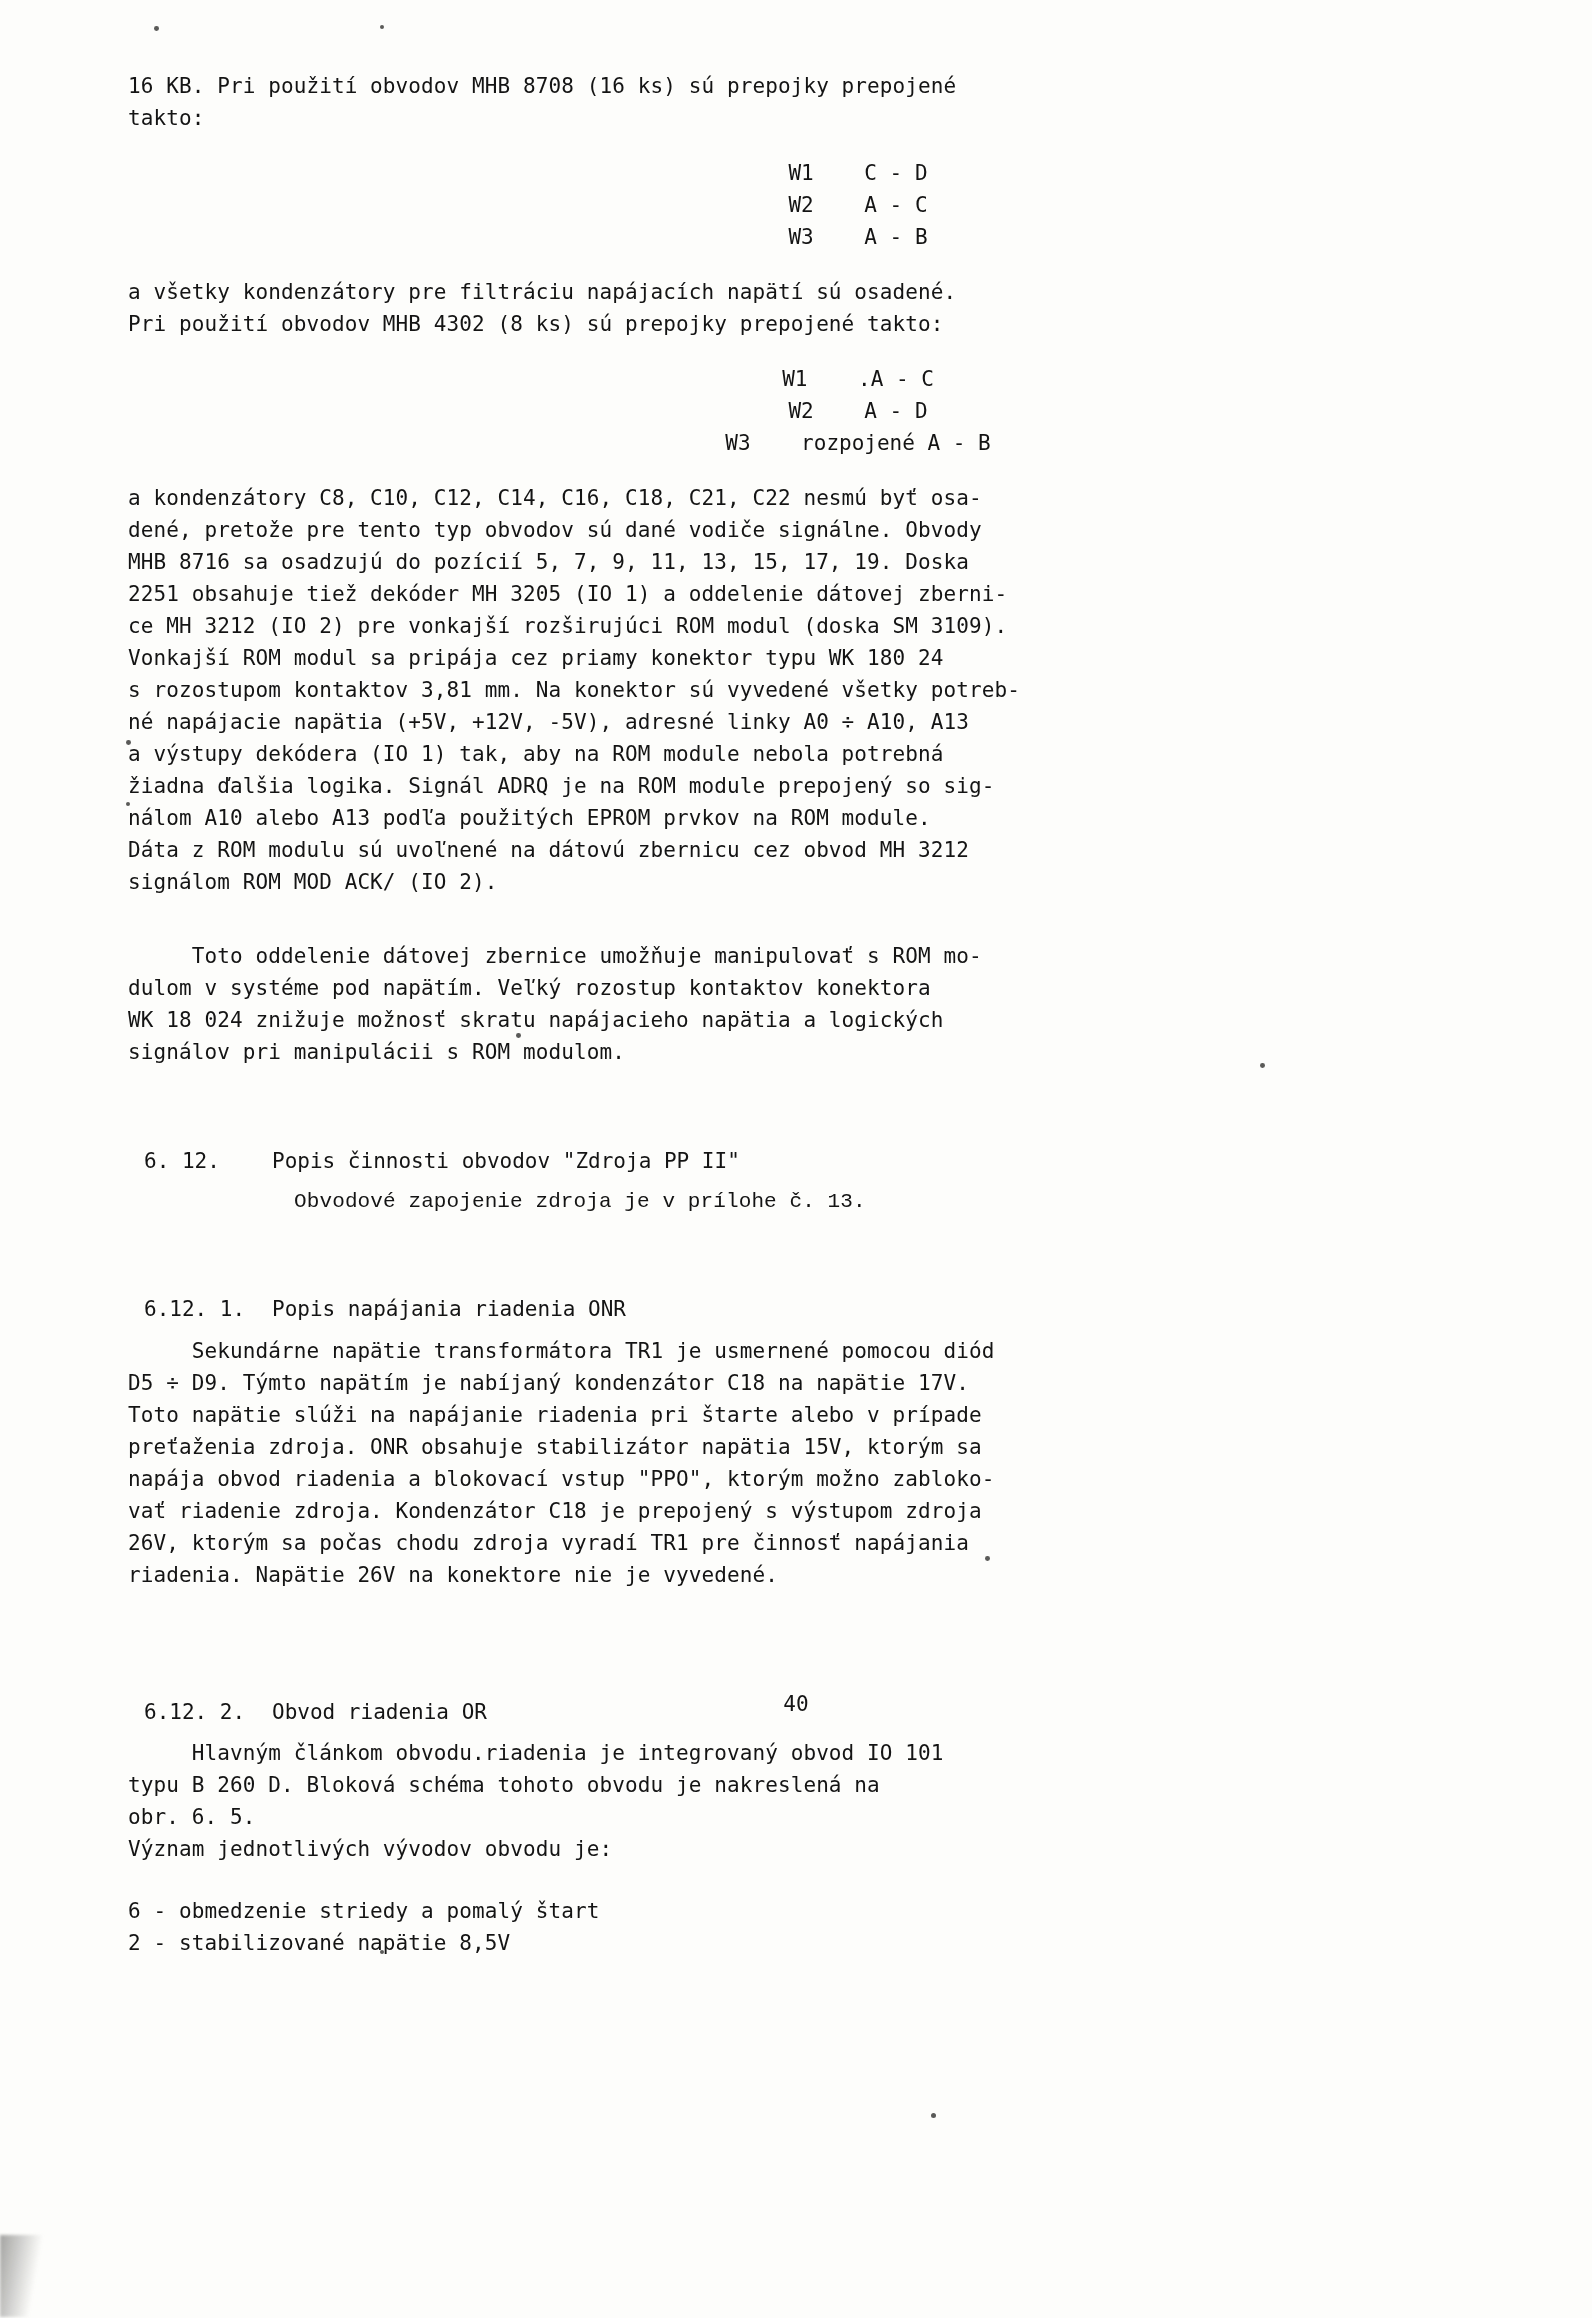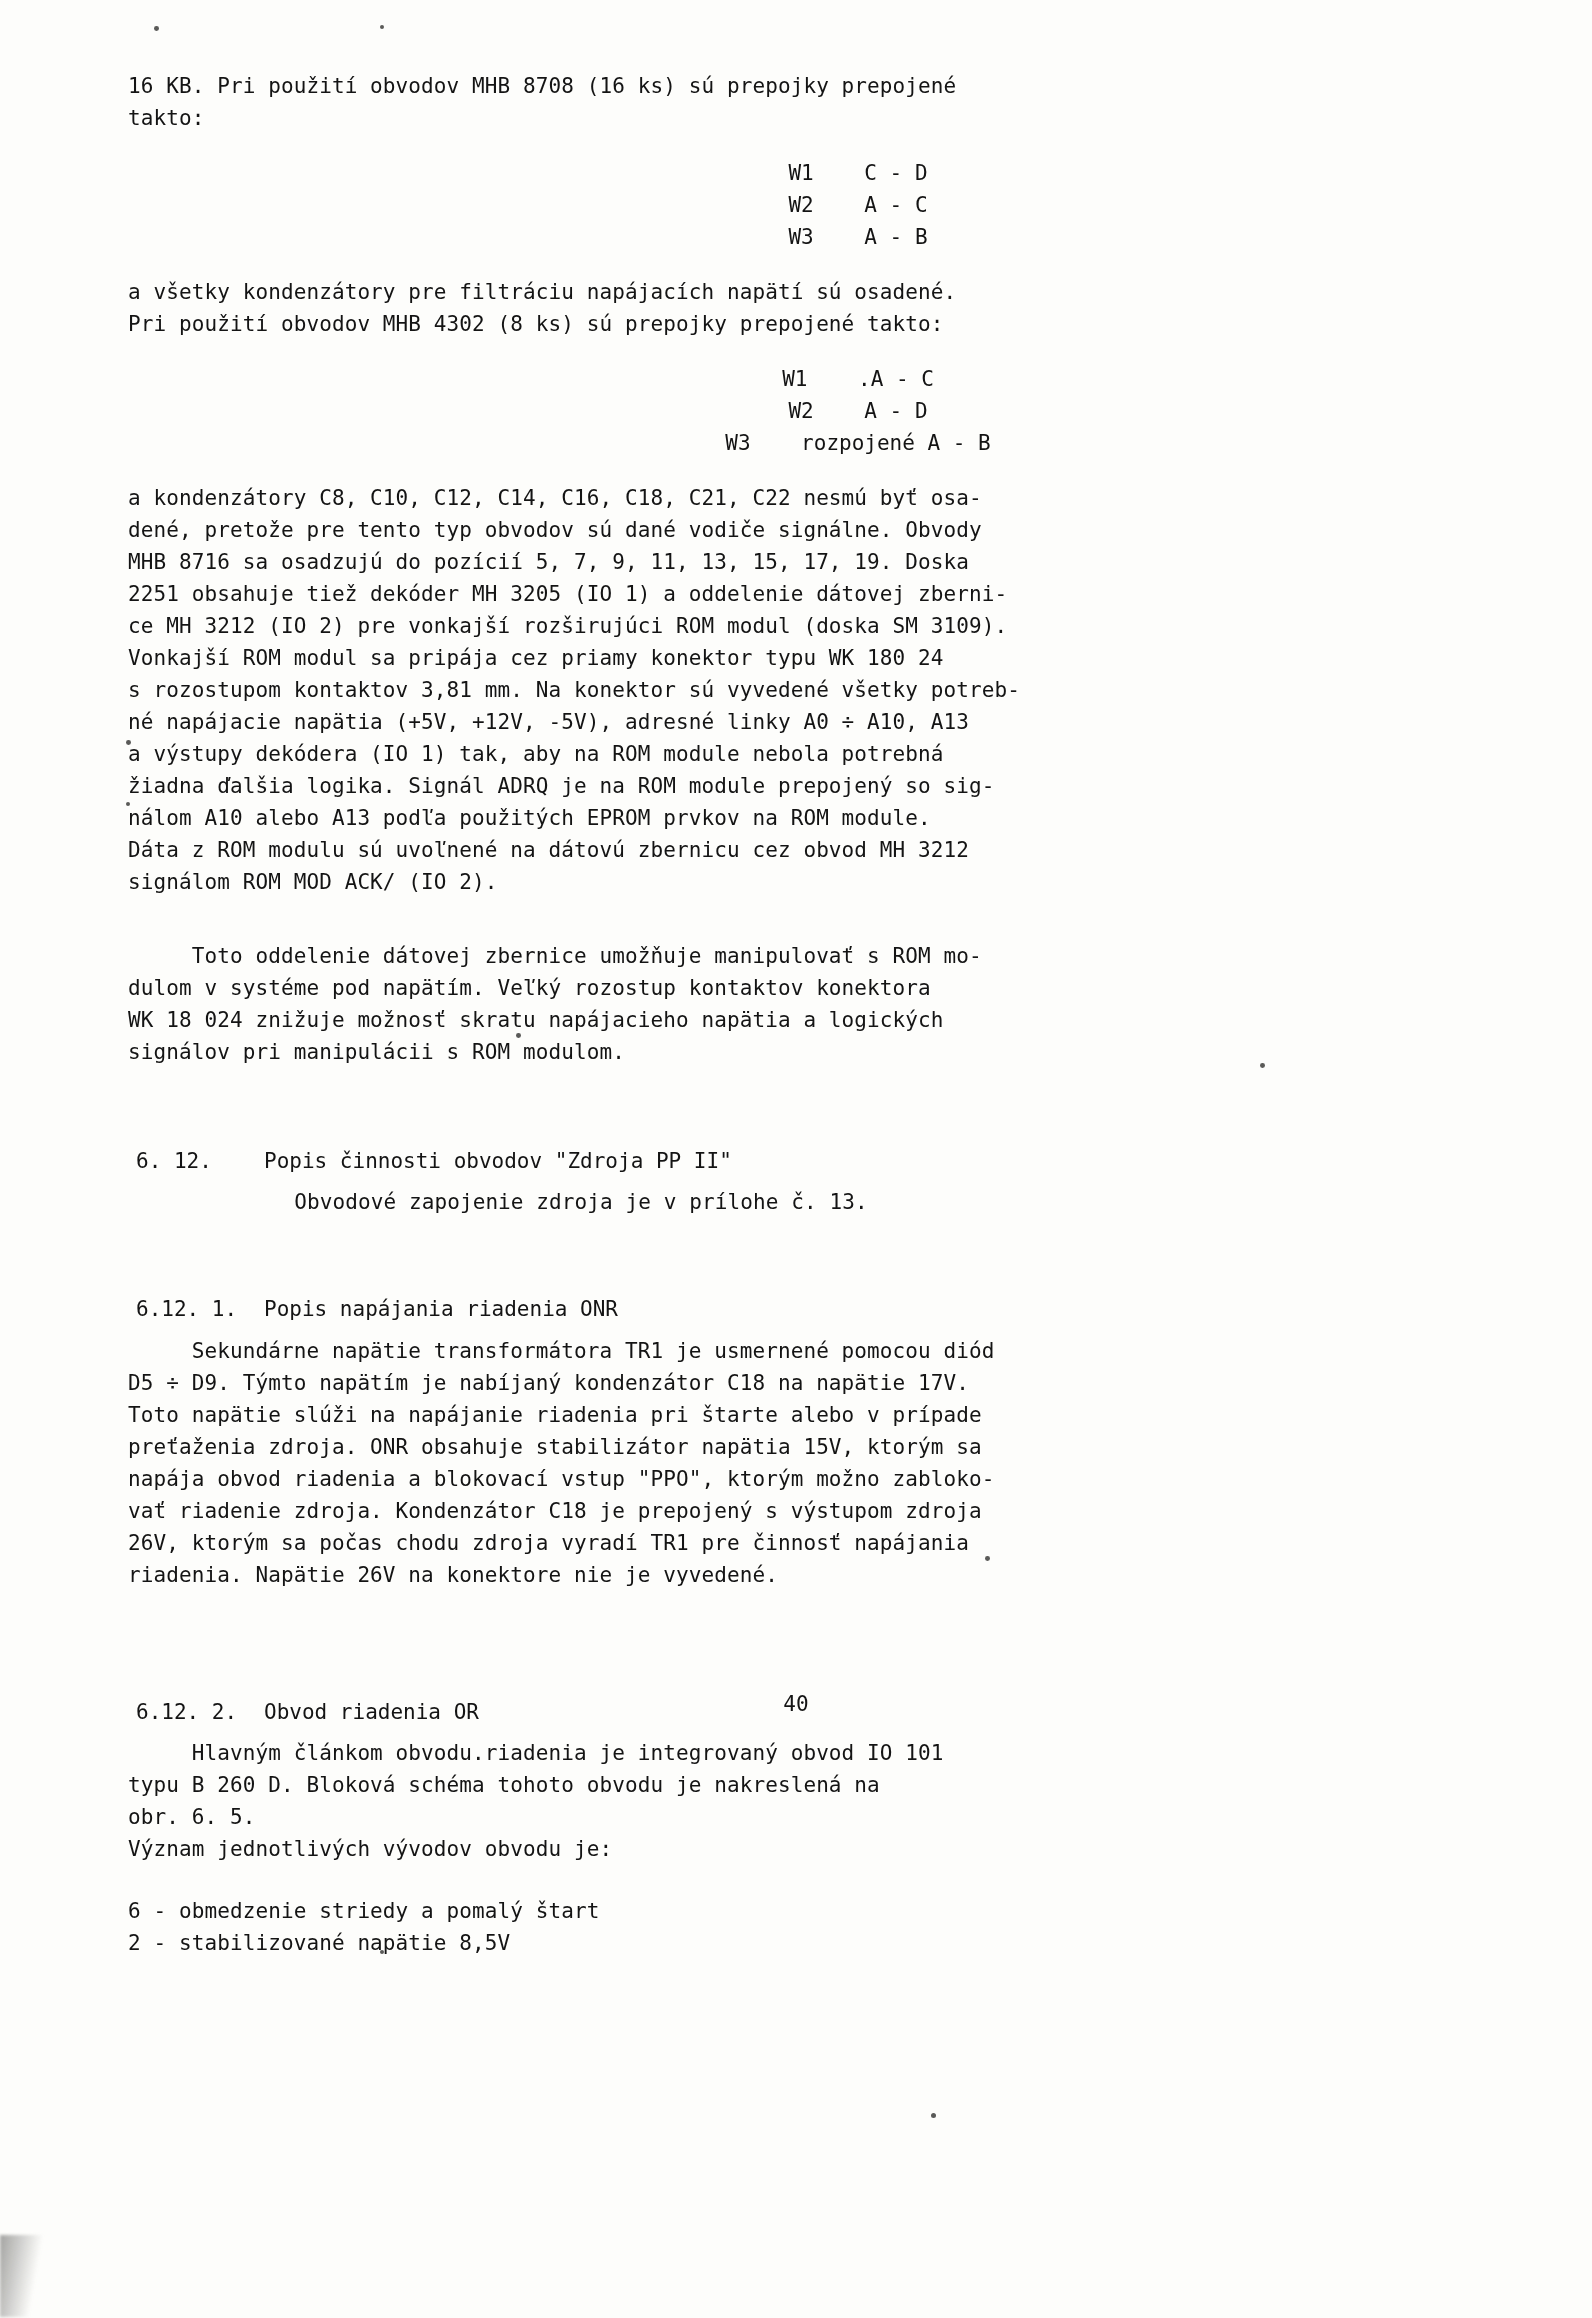--- a/index.html
+++ b/index.html
@@ -59,24 +59,25 @@
   .sec-num {
     width: 128px;
     flex: 0 0 128px;
     white-space: pre;
     margin-left: 0px;
   }
   .sec-title {
     white-space: pre-wrap;
   }
   .sec-row {
-    margin-left: 8px;
+    margin-left: 16px;
   }
   .sec-body {
     margin-left: 128px;
+    font-family: Liberation Mono, monospace;
   }
   .pagenum {
     position: absolute;
     left: 0;
     top: 1692px;
     width: 1592px;
     text-align: center;
     font-size: 21px;
   }
   .speck {

